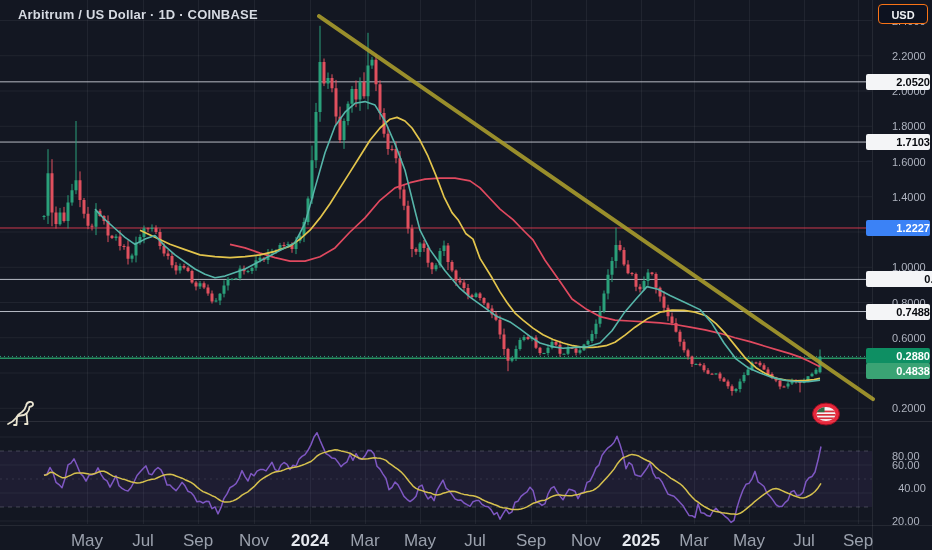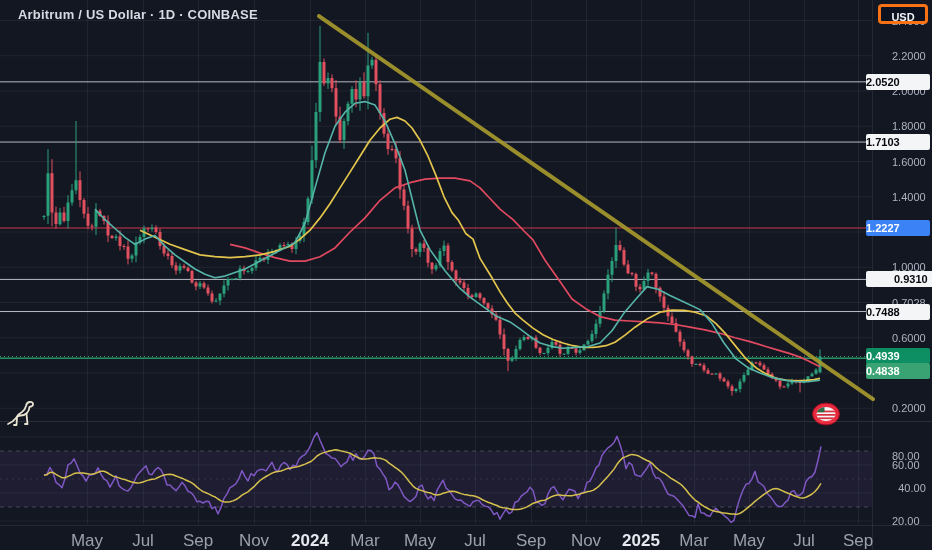--- a/index.html
+++ b/index.html
@@ -4,26 +4,26 @@
 <style>
   html,body{margin:0;padding:0;width:932px;height:550px;overflow:hidden;
     background:#131722;font-family:"Liberation Sans",sans-serif;
     -webkit-font-smoothing:antialiased;}
   #root{position:relative;width:932px;height:432px;background:#131722;}
   #chart-svg{position:absolute;left:0;top:0;}
   .symbol-title{position:absolute;left:18px;top:7px;font-size:13px;font-weight:700;
     color:#d6dae2;letter-spacing:.2px;z-index:30;}
   .usd-btn{position:absolute;right:4px;top:4px;width:50px;height:20px;line-height:18px;
     text-align:center;color:#f0f2f5;font-size:11px;font-weight:700;background:#0d1220;
-    border:3px solid #f97316;border-radius:4px;z-index:40;cursor:pointer;box-sizing:border-box;}
+    border:1px solid #f97316;border-radius:4px;z-index:40;cursor:pointer;box-sizing:border-box;}
   #price-axis{position:absolute;left:872px;top:0;width:60px;height:526px;z-index:20;}
   #time-axis{position:absolute;left:0;top:526px;width:932px;height:24px;z-index:20;}
   .ptick{position:absolute;left:0;width:60px;padding-left:20px;box-sizing:border-box;
     font-size:11px;color:#aeb3bf;transform:translateY(-50%);white-space:nowrap;}
-  .pbadge{position:absolute;left:-6px;width:64px;height:16px;line-height:16px;text-align:left;
+  .pbadge{position:absolute;left:-6px;width:64px;height:16px;line-height:16px;text-align:right;
     font-size:11px;font-weight:700;border-radius:2px;transform:translateY(-50%);z-index:25;}
   .pbadge.white{background:#f4f5f7;color:#06080d;}
   .pbadge.red{background:#3b82f6;color:#fff;}
   .pbadge.green-cur{background:#0e8f63;color:#fff;}
   .pbadge.green-lvl{background:#3aa374;color:#fff;}
   .ttick{position:absolute;top:5px;transform:translateX(-50%);font-size:17px;color:#9aa0ac;}
   .ttick.year{color:#e6e9ef;font-weight:700;}
 </style>
 </head>
 <body>
@@ -127,34 +127,34 @@
     </svg>
   <div id="price-axis">
       <div class="ptick" style="top: 20.5px;">2.4000</div>
       <div class="ptick" style="top: 55.75px;">2.2000</div>
       <div class="ptick" style="top: 91px;">2.0000</div>
       <div class="ptick" style="top: 126.25px;">1.8000</div>
       <div class="ptick" style="top: 161.5px;">1.6000</div>
       <div class="ptick" style="top: 196.75px;">1.4000</div>
       <div class="ptick" style="top: 232px;">1.2000</div>
       <div class="ptick" style="top: 267.25px;">1.0000</div>
-      <div class="ptick" style="top: 302.5px;">0.7028</div>
+      <div class="ptick" style="top: 302.5px;">0.8000</div>
       <div class="ptick" style="top: 337.75px;">0.6000</div>
       <div class="ptick" style="top: 373px;">0.4000</div>
       <div class="ptick" style="top: 408.25px;">0.2000</div>
       <div class="ptick" style="top: 437px; margin-top: 19px;">80.00</div>
       <div class="ptick" style="top: 465px;">60.00</div>
       <div class="ptick" style="top: 488px; text-align: center;">40.00</div>
       <div class="ptick" style="top: 521px;">20.00</div>
       <div class="pbadge white" style="top: 81.835px;">2.0520</div>
       <div class="pbadge white" style="top: 142.06px;">1.7103</div>
       <div class="pbadge red" style="top: 227.999px;">1.2227</div>
       <div class="pbadge white" style="top: 279.411px; padding-left: 28px;">0.9310</div>
       <div class="pbadge white" style="top: 311.524px;">0.7488</div>
-      <div class="pbadge green-cur" style="top: 356.45px;">0.4939</div>
+      <div class="pbadge green-cur" style="top: 356.45px;">0.2880</div>
       <div class="pbadge green-lvl" style="top: 371.45px;">0.4838</div>
     </div>
   <div id="time-axis">
       <div class="ttick" style="left: 87px;">May</div>
       <div class="ttick" style="left: 143px;">Jul</div>
       <div class="ttick" style="left: 198px;">Sep</div>
       <div class="ttick" style="left: 254px;">Nov</div>
       <div class="ttick year" style="left: 310px;">2024</div>
       <div class="ttick" style="left: 365px;">Mar</div>
       <div class="ttick" style="left: 420px;">May</div>

